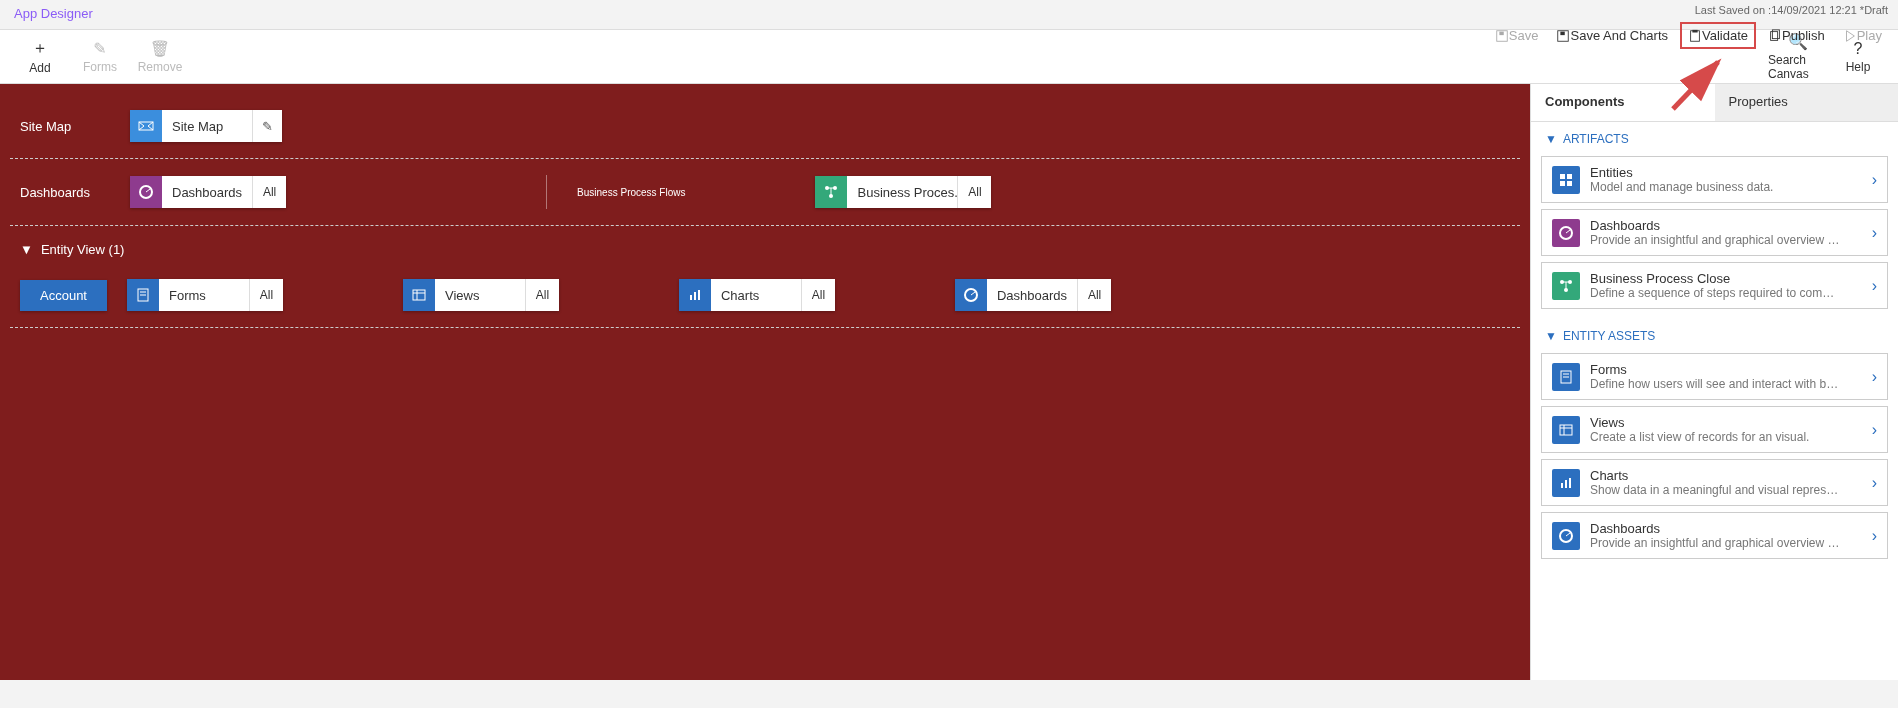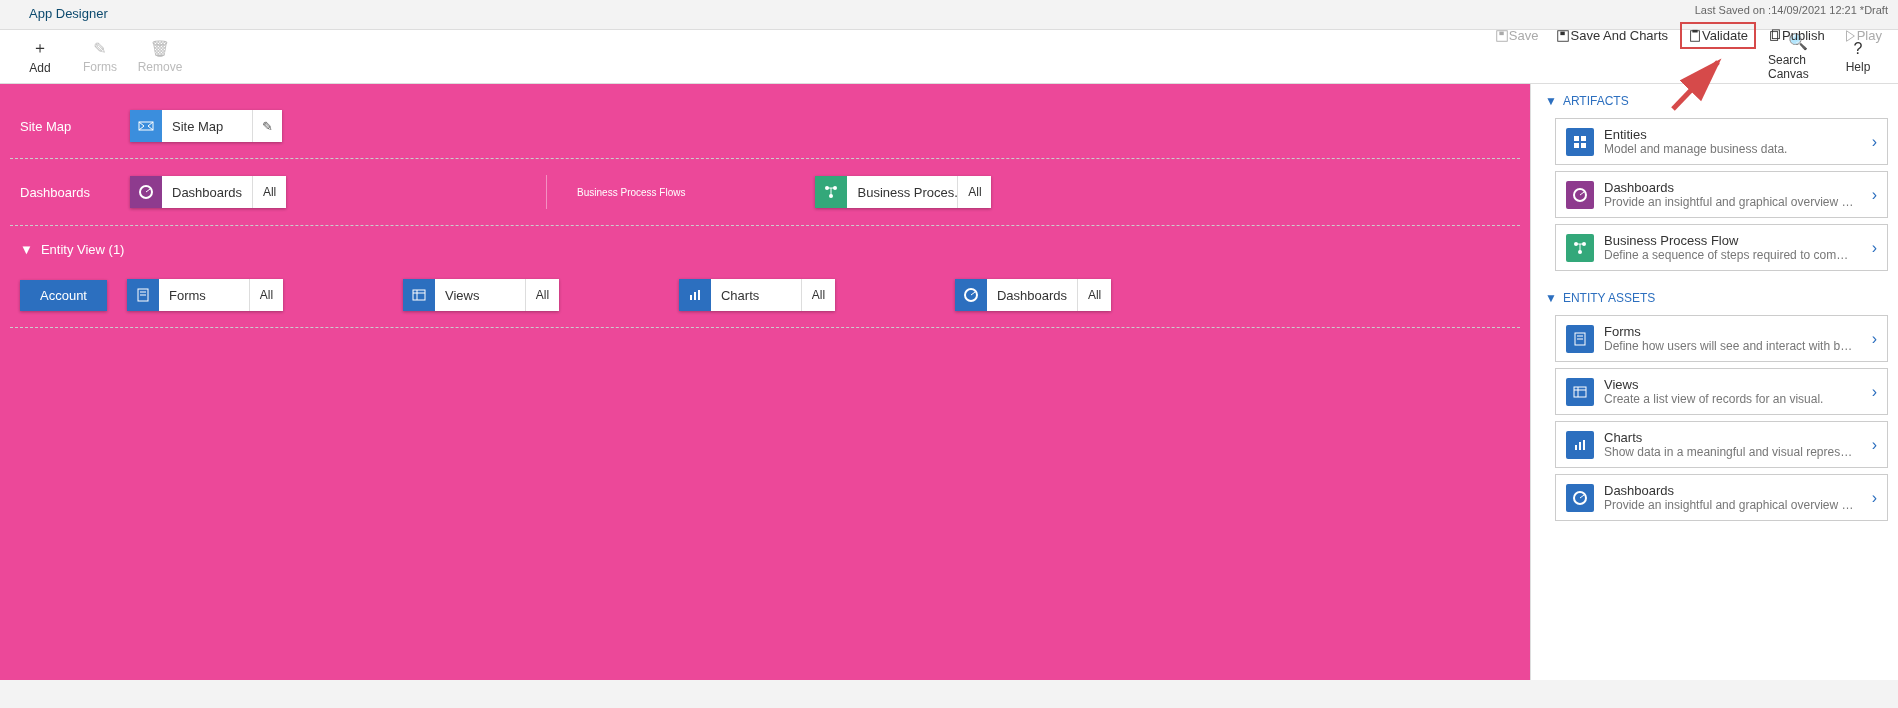--- a/index.html
+++ b/index.html
@@ -1,39 +1,39 @@
 <!DOCTYPE html>
 <html><head>
 <meta charset="utf-8">
 <style>
 * { box-sizing: border-box; margin: 0; padding: 0; }
 body { font-family: "Segoe UI", Arial, sans-serif; font-size: 13px; color: #333; background: #f3f3f3; }
 
 
 .header { background: #f3f3f3; padding: 6px 14px 8px 14px; border-bottom: 1px solid #ddd; position: relative; }
-.app-title { font-size: 13px; color: #0c4a6e; margin-left: 15px; }
+.app-title { font-size: 13px; color: #8b5cf6; }
 .app-name { font-size: 20px; color: #333; margin-top: 2px; }
 .last-saved { position: absolute; right: 10px; top: 4px; font-size: 11px; color: #666; }
 .header-actions { position: absolute; right: 10px; top: 22px; display: flex; align-items: center; gap: 6px; }
 .header-actions .hbtn { display: inline-flex; align-items: center; gap: 0; padding: 4px 6px; font-size: 13px; color: #333; cursor: pointer; }
 .header-actions .hbtn.disabled { color: #aaa; cursor: default; }
 .header-actions .hbtn .icon { width: 14px; height: 14px; display: inline-flex; }
 .validate-box { border: 2px solid #d64a4a; padding: 2px 4px; }
 .arrow-mark { position: absolute; top: 54px; right: 165px; pointer-events: none; }
 
 
 .toolbar { background: #fff; border-bottom: 1px solid #ddd; display: flex; align-items: center; padding: 6px 10px; height: 54px; }
 .toolbar .tbtn { display: flex; flex-direction: column; align-items: center; justify-content: center; width: 60px; font-size: 12px; color: #333; cursor: pointer; }
 .toolbar .tbtn.disabled { color: #bbb; cursor: default; }
 .toolbar .tbtn .icon { font-size: 16px; margin-bottom: 2px; }
 .toolbar .spacer { flex: 1; }
 
 
 .main { display: flex; height: calc(100vh - 112px); }
-.canvas { flex: 1; background: #ec4899; overflow: auto; padding: 10px; }
+.canvas { flex: 1; background: #7f1d1d; overflow: auto; padding: 10px; }
 .sidebar { width: 368px; background: #fff; border-left: 1px solid #ddd; display: flex; flex-direction: column; }
 
 
 .row { border-bottom: 1px dashed #ccc; padding: 16px 10px; display: flex; align-items: center; }
 .row.no-border { border-bottom: none; }
 .row-label { color: #fff; font-size: 13px; width: 110px; flex-shrink: 0; }
 .chevron { color: #fff; margin-right: 8px; }
 .card { display: inline-flex; align-items: stretch; background: #fff; height: 32px; box-shadow: 0 1px 3px rgba(0,0,0,0.3); }
 .card .cicon { width: 32px; display: flex; align-items: center; justify-content: center; color: #fff; }
 .card .ctext { padding: 0 10px; display: flex; align-items: center; font-size: 13px; color: #333; min-width: 90px; white-space: nowrap; overflow: hidden; text-overflow: ellipsis; }
@@ -45,21 +45,21 @@
 .ic-dblue { background: #2c6fbf; }
 .big-blue { background: #2c6fbf; color: #fff; padding: 8px 20px; box-shadow: 0 1px 3px rgba(0,0,0,0.3); font-size: 13px; }
 .multi-row { display: flex; gap: 130px; align-items: center; }
 .vsep { width: 1px; background: rgba(255,255,255,0.4); height: 34px; align-self: center; }
 
 
 .tabs { display: flex; border-bottom: 1px solid #ddd; }
 .tab { flex: 1; padding: 10px 14px; font-size: 13px; background: #eee; cursor: pointer; }
 .tab.active { background: #fff; font-weight: 600; border-bottom: 2px solid #fff; }
 .section-head { color: #2c6fbf; font-size: 12px; padding: 10px 14px 4px; display: flex; align-items: center; gap: 6px; }
-.component-list { padding: 0 10px 10px 10px; margin-left: 14px; }
+.component-list { padding: 0 10px 10px 10px; }
 .comp { display: flex; align-items: center; gap: 10px; border: 1px solid #ccc; padding: 8px 10px; margin-top: 6px; cursor: pointer; background: #fff; }
 .comp .cico { width: 28px; height: 28px; display: flex; align-items: center; justify-content: center; border-radius: 2px; color: #fff; flex-shrink: 0; }
 .comp .ctitle { font-size: 13px; color: #333; }
 .comp .cdesc { font-size: 12px; color: #777; white-space: nowrap; overflow: hidden; text-overflow: ellipsis; max-width: 250px; }
 .comp .carrow { margin-left: auto; color: #2c6fbf; font-size: 16px; }
 
 svg { display: block; }
 </style>
 </head>
 <body>
@@ -249,20 +249,24 @@
             </div>
           <div class="ctext">Dashboards</div>
           <div class="ccount">All</div>
         </div>
       </div>
     </div>
 
   </div>
 
   <div class="sidebar">
+    <div class="tabs">
+      <div class="tab active">Components</div>
+      <div class="tab">Properties</div>
+    </div>
 
     <div class="section-head">
       <span>▼</span>
       <span>ARTIFACTS</span>
     </div>
     <div class="component-list">
       <div class="comp">
         <div class="cico" style="background:#2c6fbf">
             <svg width="16" height="16" viewBox="0 0 16 16">
               <rect x="2" y="2" width="5" height="5" fill="#fff"></rect>
@@ -293,21 +297,21 @@
       <div class="comp">
         <div class="cico" style="background:#33a87a">
             <svg width="16" height="16" viewBox="0 0 16 16">
               <circle cx="4" cy="4" r="2" fill="#fff"></circle>
               <circle cx="12" cy="4" r="2" fill="#fff"></circle>
               <circle cx="8" cy="12" r="2" fill="#fff"></circle>
               <path d="M4 4 L12 4 M8 4 L8 12" stroke="#fff"></path>
             </svg>
           </div>
         <div>
-            <div class="ctitle">Business Process Flow</div>
+            <div class="ctitle">Business Process Close</div>
             <div class="cdesc">Define a sequence of steps required to complete ...</div>
           </div>
         <span class="carrow">›</span>
       </div>
     </div>
 
     <div class="section-head">
       <span>▼</span>
       <span>ENTITY ASSETS</span>
     </div>

